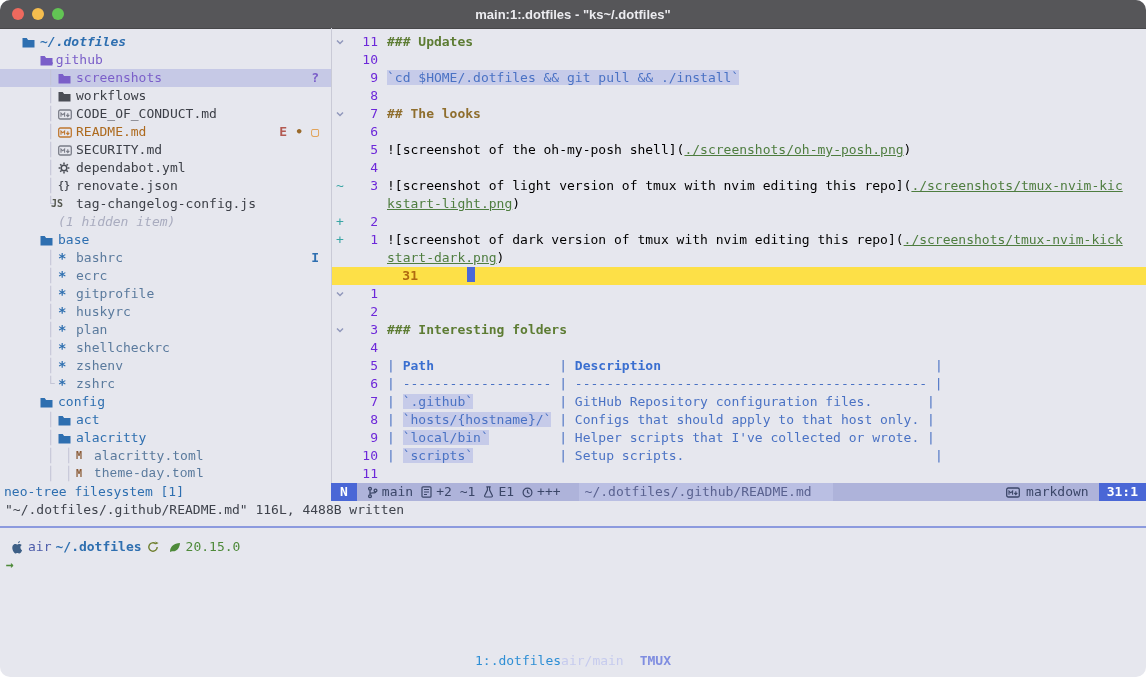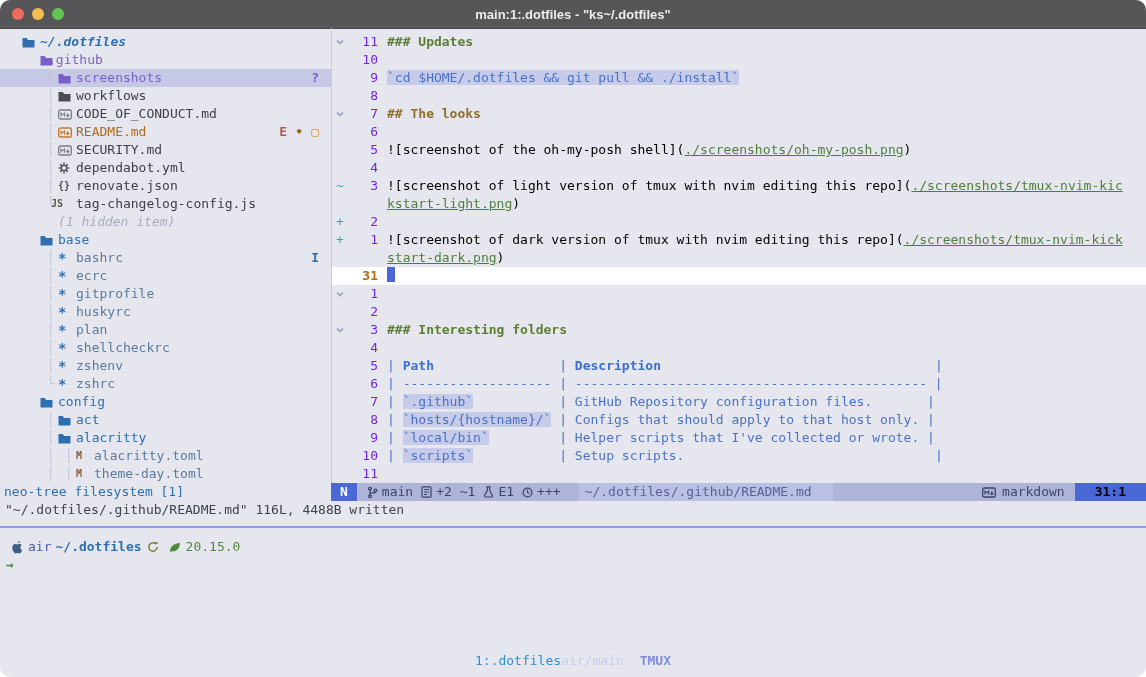--- a/index.html
+++ b/index.html
@@ -29,21 +29,21 @@
   .c-dark{color:#3d4048}
   .c-orange{color:#ad6a1e}
   .c-blue{color:#2e6fb0}
   .c-slate{color:#5a7a9d}
   .c-muted{color:#a9acbf;font-style:italic}
   .winbar{position:absolute;top:455px;left:0;width:331px;height:18px;line-height:18px;
           color:#2e6fb0;padding-left:4px;white-space:pre;}
   
   .editor{position:absolute;left:332px;top:0;right:0;height:455px;padding-top:5px;overflow:hidden;}
   .eline{height:18px;line-height:18px;display:flex;white-space:pre;}
-  .eline.cur{background:#ffffff;}
+  .eline.cur{background:#fde047;gap:40px;}
   .sign{width:16px;text-align:center;color:#9097bb;display:inline-flex;align-items:center;justify-content:center;}
   .sign.sg-t{color:#3aa5a5;display:inline-block;}
   .lnum{width:30px;text-align:right;color:#6d28d9;}
   .lnum.curnum{color:#b06a10;font-weight:bold;}
   .ltext{padding-left:9px;}
   .cursor{display:inline-block;width:8px;height:15px;background:#4a68d8;vertical-align:-2px;}
   .s-h2{color:#8f6e2d;font-weight:bold}
   .s-h3{color:#5d7c33;font-weight:bold}
   .s-img{color:#000000}
   .s-lnk{color:#4e7d3f;text-decoration:underline}
@@ -54,21 +54,21 @@
   .statusline{position:absolute;top:455px;left:331px;right:0;height:18px;line-height:18px;
               display:flex;background:#aeb3da;color:#3b4668;white-space:pre;}
   .sl-mode{background:#4a67d6;color:#fff;font-weight:bold;padding:0 9px;}
   .sl-git{display:flex;align-items:center;padding:0 10px;}
   .sl-git .gi{display:inline-flex;align-items:center;margin:0 4px 0 0;}
   .sl-git .gt{margin-right:8px;}
   .sl-path{background:#babfe3;color:#5a6290;width:248px;padding-left:6px;overflow:hidden;}
   .sl-fill{flex:1;}
   .sl-ft{display:flex;align-items:center;padding-right:10px;}
   .sl-ft .gi{display:inline-flex;align-items:center;margin-right:6px;}
-  .sl-pos{background:#4a67d6;color:#000000;font-weight:bold;padding:0 20px;}
+  .sl-pos{background:#4a67d6;color:#ffffff;font-weight:bold;padding:0 8px;}
   
   .cmdline{position:absolute;top:473px;left:0;right:0;height:18px;line-height:18px;
            padding-left:5px;color:#3f434c;white-space:pre;}
   .divider{position:absolute;top:526px;left:0;right:0;height:2px;background:#8c9ade;}
   
   .shell{position:absolute;top:528px;left:0;right:0;height:117px;padding:10px 0 0 6px;}
   .pline{height:18px;line-height:18px;display:flex;align-items:center;white-space:pre;}
   .pline .gi{display:inline-flex;align-items:center;margin:0 5px;}
   .p-host{color:#4b5ba9;margin-right:4px;}
   .p-path{color:#2e6fb0;font-weight:bold;}
@@ -146,21 +146,21 @@
           <div class="trow"><span class="ticon" style="left: 40px;"><svg width="13" height="11" viewBox="0 0 13 11">
                 <path d="M0.5 1 h4.2 l1.4 2 h6.4 v7.5 h-12 z" fill="#2e6fb0"></path>
               </svg></span><span class="tname c-blue" style="left: 58px;">config</span></div>
           <div class="trow"><span class="guide" style="left: 47px;">│</span><span class="ticon" style="left: 58px;"><svg width="13" height="11" viewBox="0 0 13 11">
                 <path d="M0.5 1 h4.2 l1.4 2 h6.4 v7.5 h-12 z" fill="#2e6fb0"></path>
               </svg></span><span class="tname c-blue" style="left: 76px;">act</span></div>
           <div class="trow"><span class="guide" style="left: 47px;">│</span><span class="ticon" style="left: 58px;"><svg width="13" height="11" viewBox="0 0 13 11">
                 <path d="M0.5 1 h4.2 l1.4 2 h6.4 v7.5 h-12 z" fill="#2e6fb0"></path>
               </svg></span><span class="tname c-blue" style="left: 76px;">alacritty</span></div>
           <div class="trow"><span class="guide" style="left: 47px;">│</span><span class="guide" style="left: 65px;">│</span><span class="ticon" style="left: 76px;"><span class="tx" style="color:#8a5a35">M</span></span><span class="tname c-slate" style="left: 94px;">alacritty.toml</span></div>
-          <div class="trow"><span class="guide" style="left: 47px;">│</span><span class="guide" style="left: 65px;">│</span><span class="ticon" style="left: 76px;"><span class="tx" style="color:#8a5a35">M</span></span><span class="tname c-slate" style="left: 94px;">theme-day.toml</span></div>
+          <div class="trow"><span class="guide" style="left: 47px;">│</span><span class="guide" style="left: 65px;">│</span><span class="ticon" style="left: 76px;"><span class="tx" style="color:#8a5a35">M</span></span><span class="tname c-slate" style="left: 94px; font-family: Liberation Mono, monospace;">theme-day.toml</span></div>
         </div>
     </div>
     <div class="winbar">neo-tree filesystem [1]</div>
 
     <div class="editor" id="buffer">
         <div class="eline"><span class="sign"><svg width="10" height="10" viewBox="0 0 10 10">
               <path d="M2 3.5 L5 6.5 L8 3.5" stroke="#9097bb" stroke-width="1.5" fill="none"></path>
             </svg></span><span class="lnum">11</span><span class="ltext"><span class="s-h3">### Updates</span></span></div>
         <div class="eline"><span class="sign"></span><span class="lnum">10</span><span class="ltext"></span></div>
         <div class="eline"><span class="sign"></span><span class="lnum">9</span><span class="ltext"><span class="s-code">`cd $HOME/.dotfiles &amp;&amp; git pull &amp;&amp; ./install`</span></span></div>

